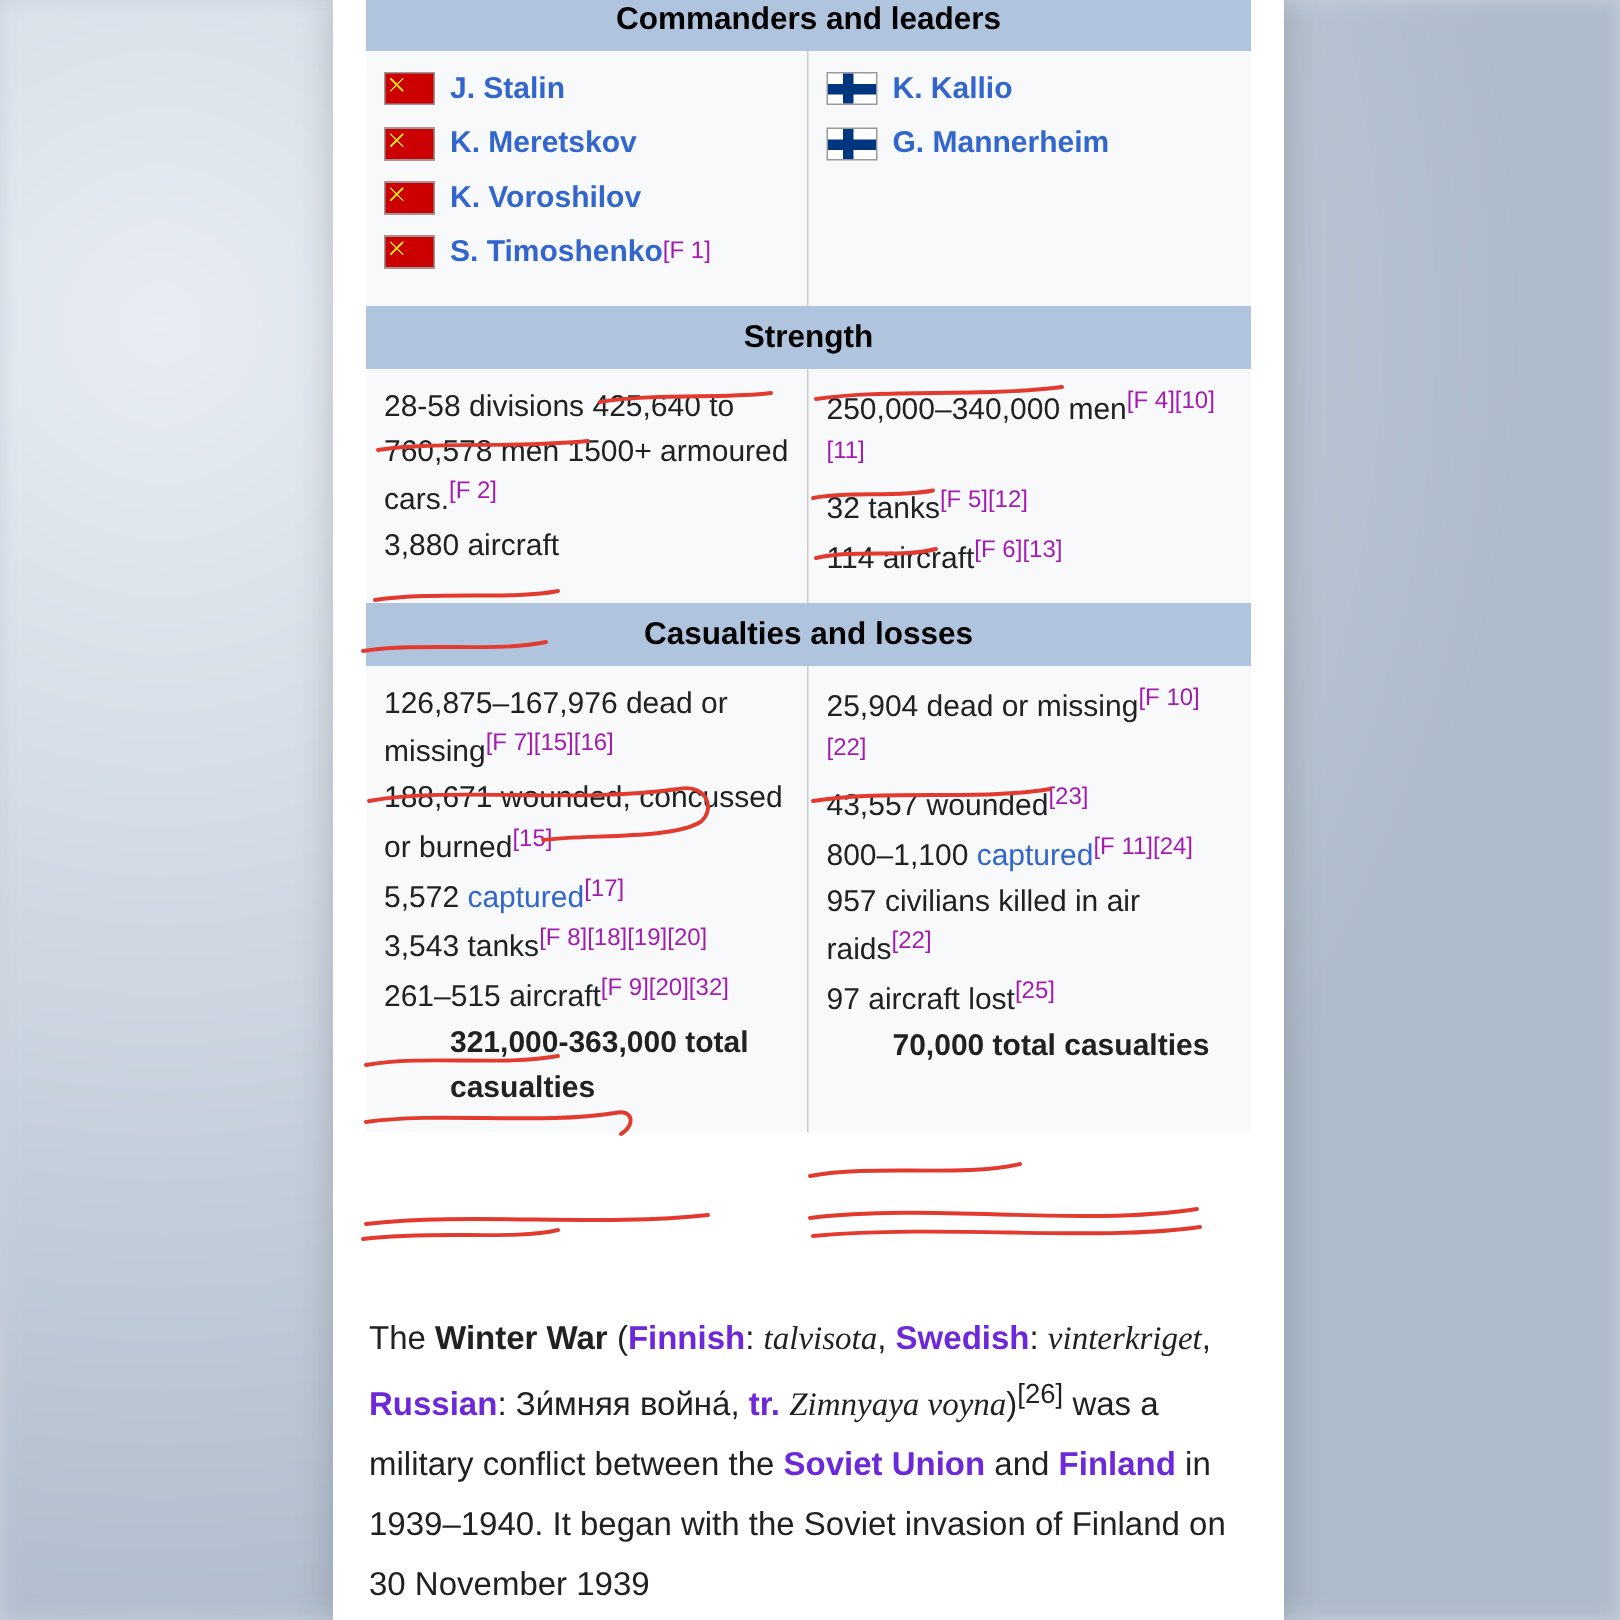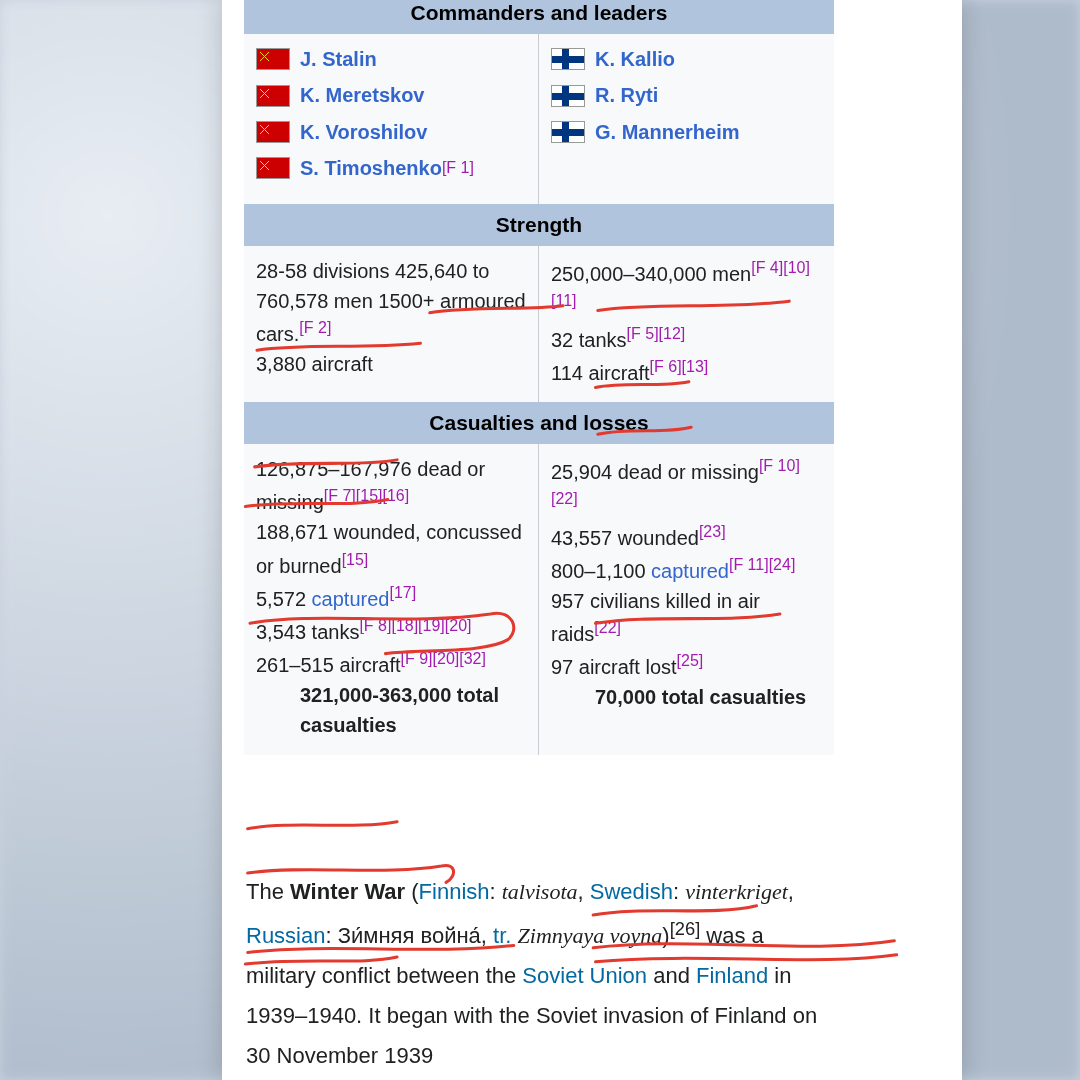--- a/index.html
+++ b/index.html
@@ -19,21 +19,21 @@
     background:
       radial-gradient(circle at 10% 20%, #e8edf3 0%, #ccd5e0 35%, #aebbcb 70%),
       linear-gradient(120deg, #d7dde6 0%, #bfc9d6 50%, #9fadbe 100%);
     filter: blur(6px);
   }
 
   #page {
     position: absolute;
     left: 222px;
     top: 0;
-    width: 740px;
+    width: 634px;
     height: 1080px;
     background: #ffffff;
     box-shadow: 0 0 24px rgba(0,0,0,0.18);
     overflow: hidden;
   }
 
   .infobox {
     position: absolute;
     left: 22px;
     top: -8px;
@@ -136,21 +136,21 @@
     position: absolute;
     left: 24px;
     top: 872px;
     width: 576px;
     font-size: 22px;
     line-height: 1.82;
     color: #202122;
   }
   .prose b { font-weight: bold; }
   .prose i { font-style: italic; font-family: Liberation Serif, serif; }
-  .prose a { color: #0369a1; text-decoration: none; }
+  .prose a { color: #6d28d9; text-decoration: none; font-weight: bold; }
 
   
   #annotations {
     position: absolute;
     inset: 0;
     pointer-events: none;
   }
 </style>
 </head>
 <body>
@@ -179,24 +179,20 @@
         <div class="leader">
           <span class="flag su"></span>
           <span class="leader-name">S. Timoshenko</span>
             <sup class="ref">[F 1]</sup>
         </div>
       </div>
       <div class="ib-cell">
         <div class="leader">
           <span class="flag fi"></span>
           <span class="leader-name">K. Kallio</span>
-        </div>
-        <div class="leader">
-          <span class="flag fi"></span>
-          <span class="leader-name">R. Ryti</span>
         </div>
         <div class="leader">
           <span class="flag fi"></span>
           <span class="leader-name">G. Mannerheim</span>
         </div>
       </div>
     </div>
 
     <div class="ib-header">Strength</div>
     <div class="ib-row">

